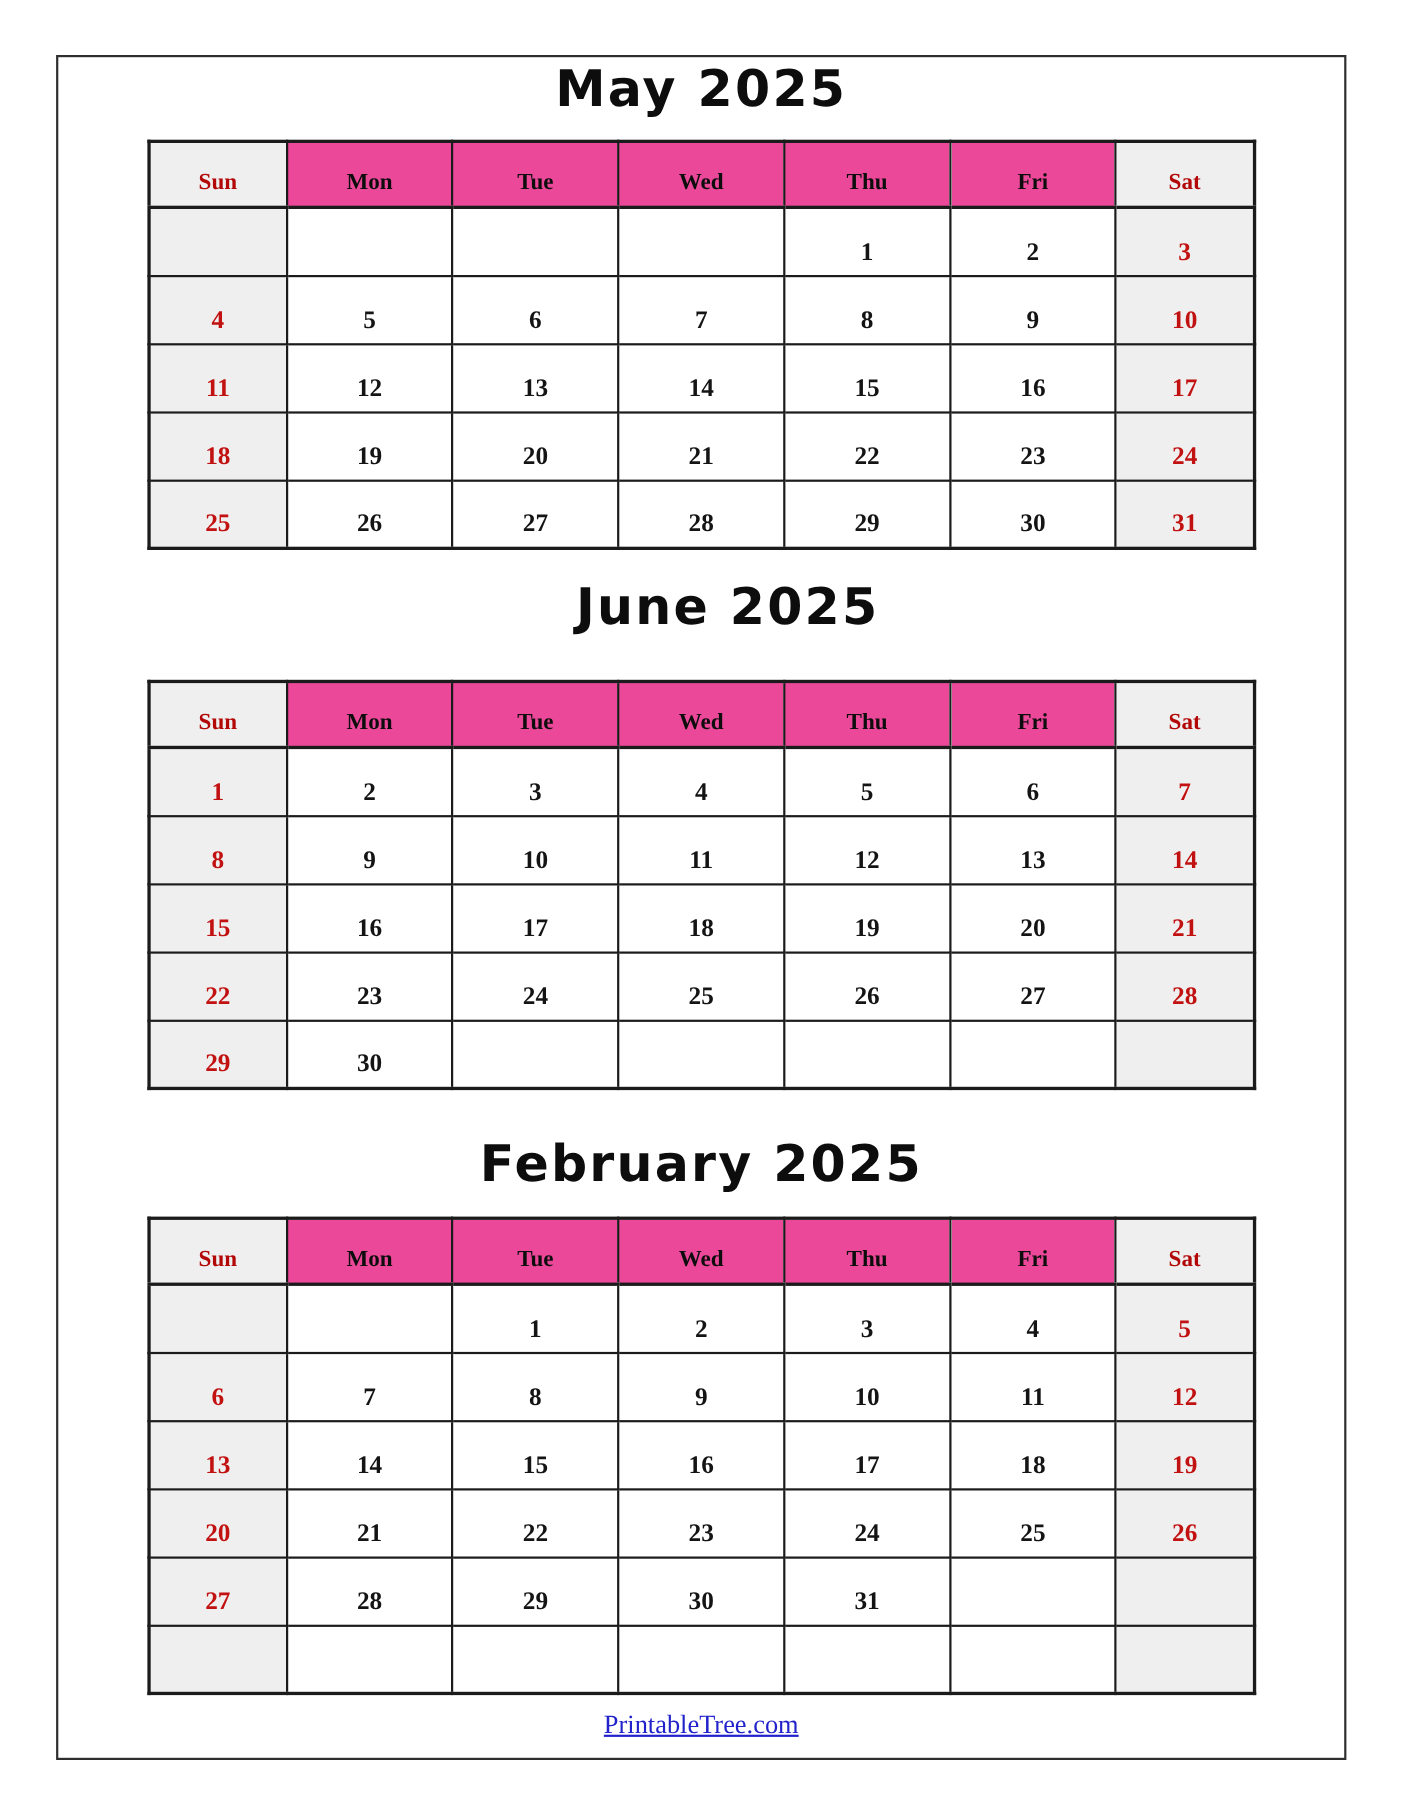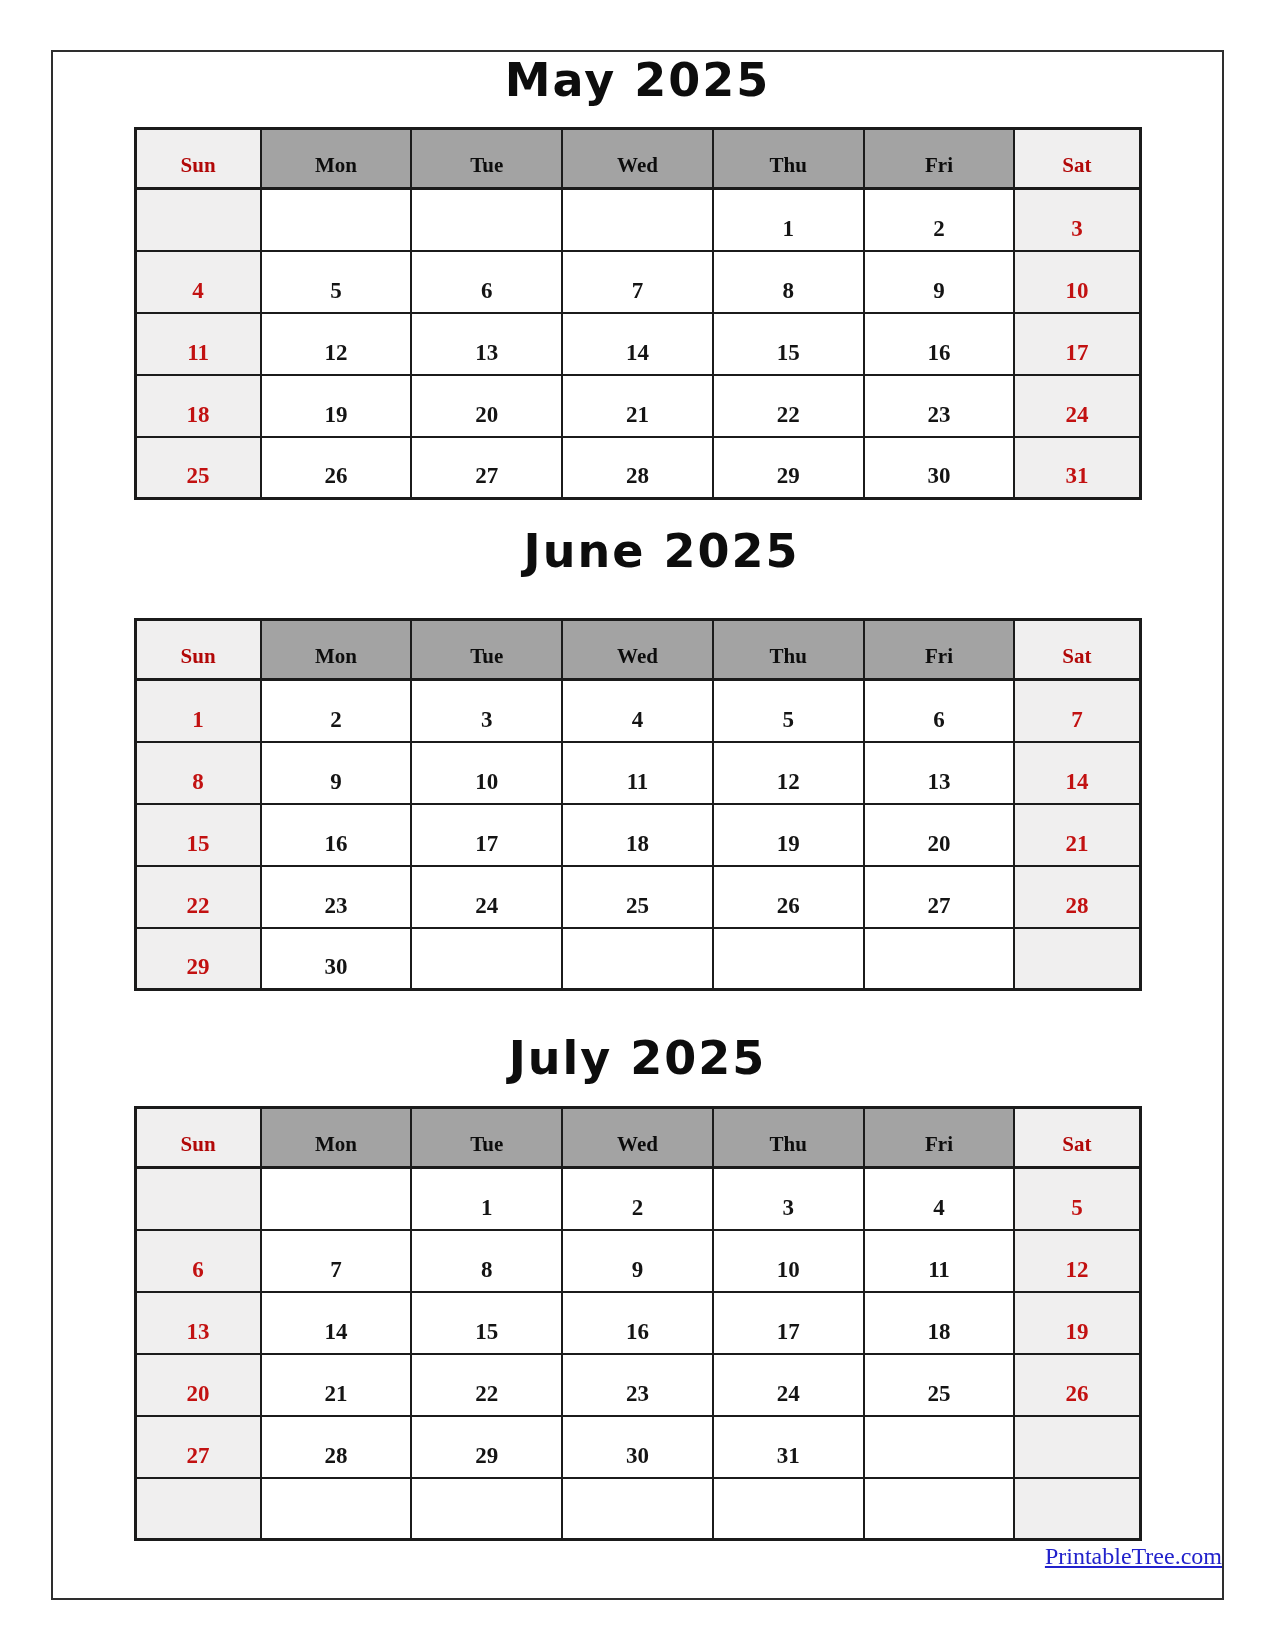--- a/index.html
+++ b/index.html
@@ -50,42 +50,42 @@
     overflow:hidden;
   }
   table.cal th{
     height:60px;
     font-family:"Liberation Serif", serif;
     font-weight:700;
     font-size:21px;
     color:#0d0d0d;
     padding-bottom:9px;
     border-bottom:3px solid var(--border-black);
-    background:#a3a3a3;
+    background:#ec4899;
   }
   table.cal td{
     height:62px;
     font-family:"Liberation Serif", serif;
     font-weight:700;
     font-size:23px;
     color:#141414;
     padding-bottom:8px;
     background:#ffffff;
   }
   table.cal th.weekend{
     background:var(--weekend-bg);
     color:var(--weekend-header-red);
   }
   table.cal td.weekend{
     background:var(--weekend-bg);
     color:var(--weekend-number-red);
   }
   .footer{
-    margin-top:0;
-    text-align:right;
+    margin-top:12px;
+    text-align:center;
     line-height:30px;
   }
   .footer a{
     font-family:"Liberation Serif", serif;
     font-size:24px;
     color:var(--link-blue);
     text-decoration:underline;
   }
 </style>
 </head>
@@ -228,21 +228,21 @@
           <td class="">30</td>
           <td class=""></td>
           <td class=""></td>
           <td class=""></td>
           <td class=""></td>
           <td class="weekend"></td>
         </tr>
       </tbody>
     </table>
 
-  <h1 class="month-title" id="title-july">July 2025</h1>
+  <h1 class="month-title" id="title-july">February 2025</h1>
   <table class="cal" id="table-july">
       <colgroup>
         <col class="c-sun">
         <col class="c-mid">
         <col class="c-mid">
         <col class="c-mid">
         <col class="c-mid">
         <col class="c-mid">
         <col class="c-sat">
       </colgroup>

